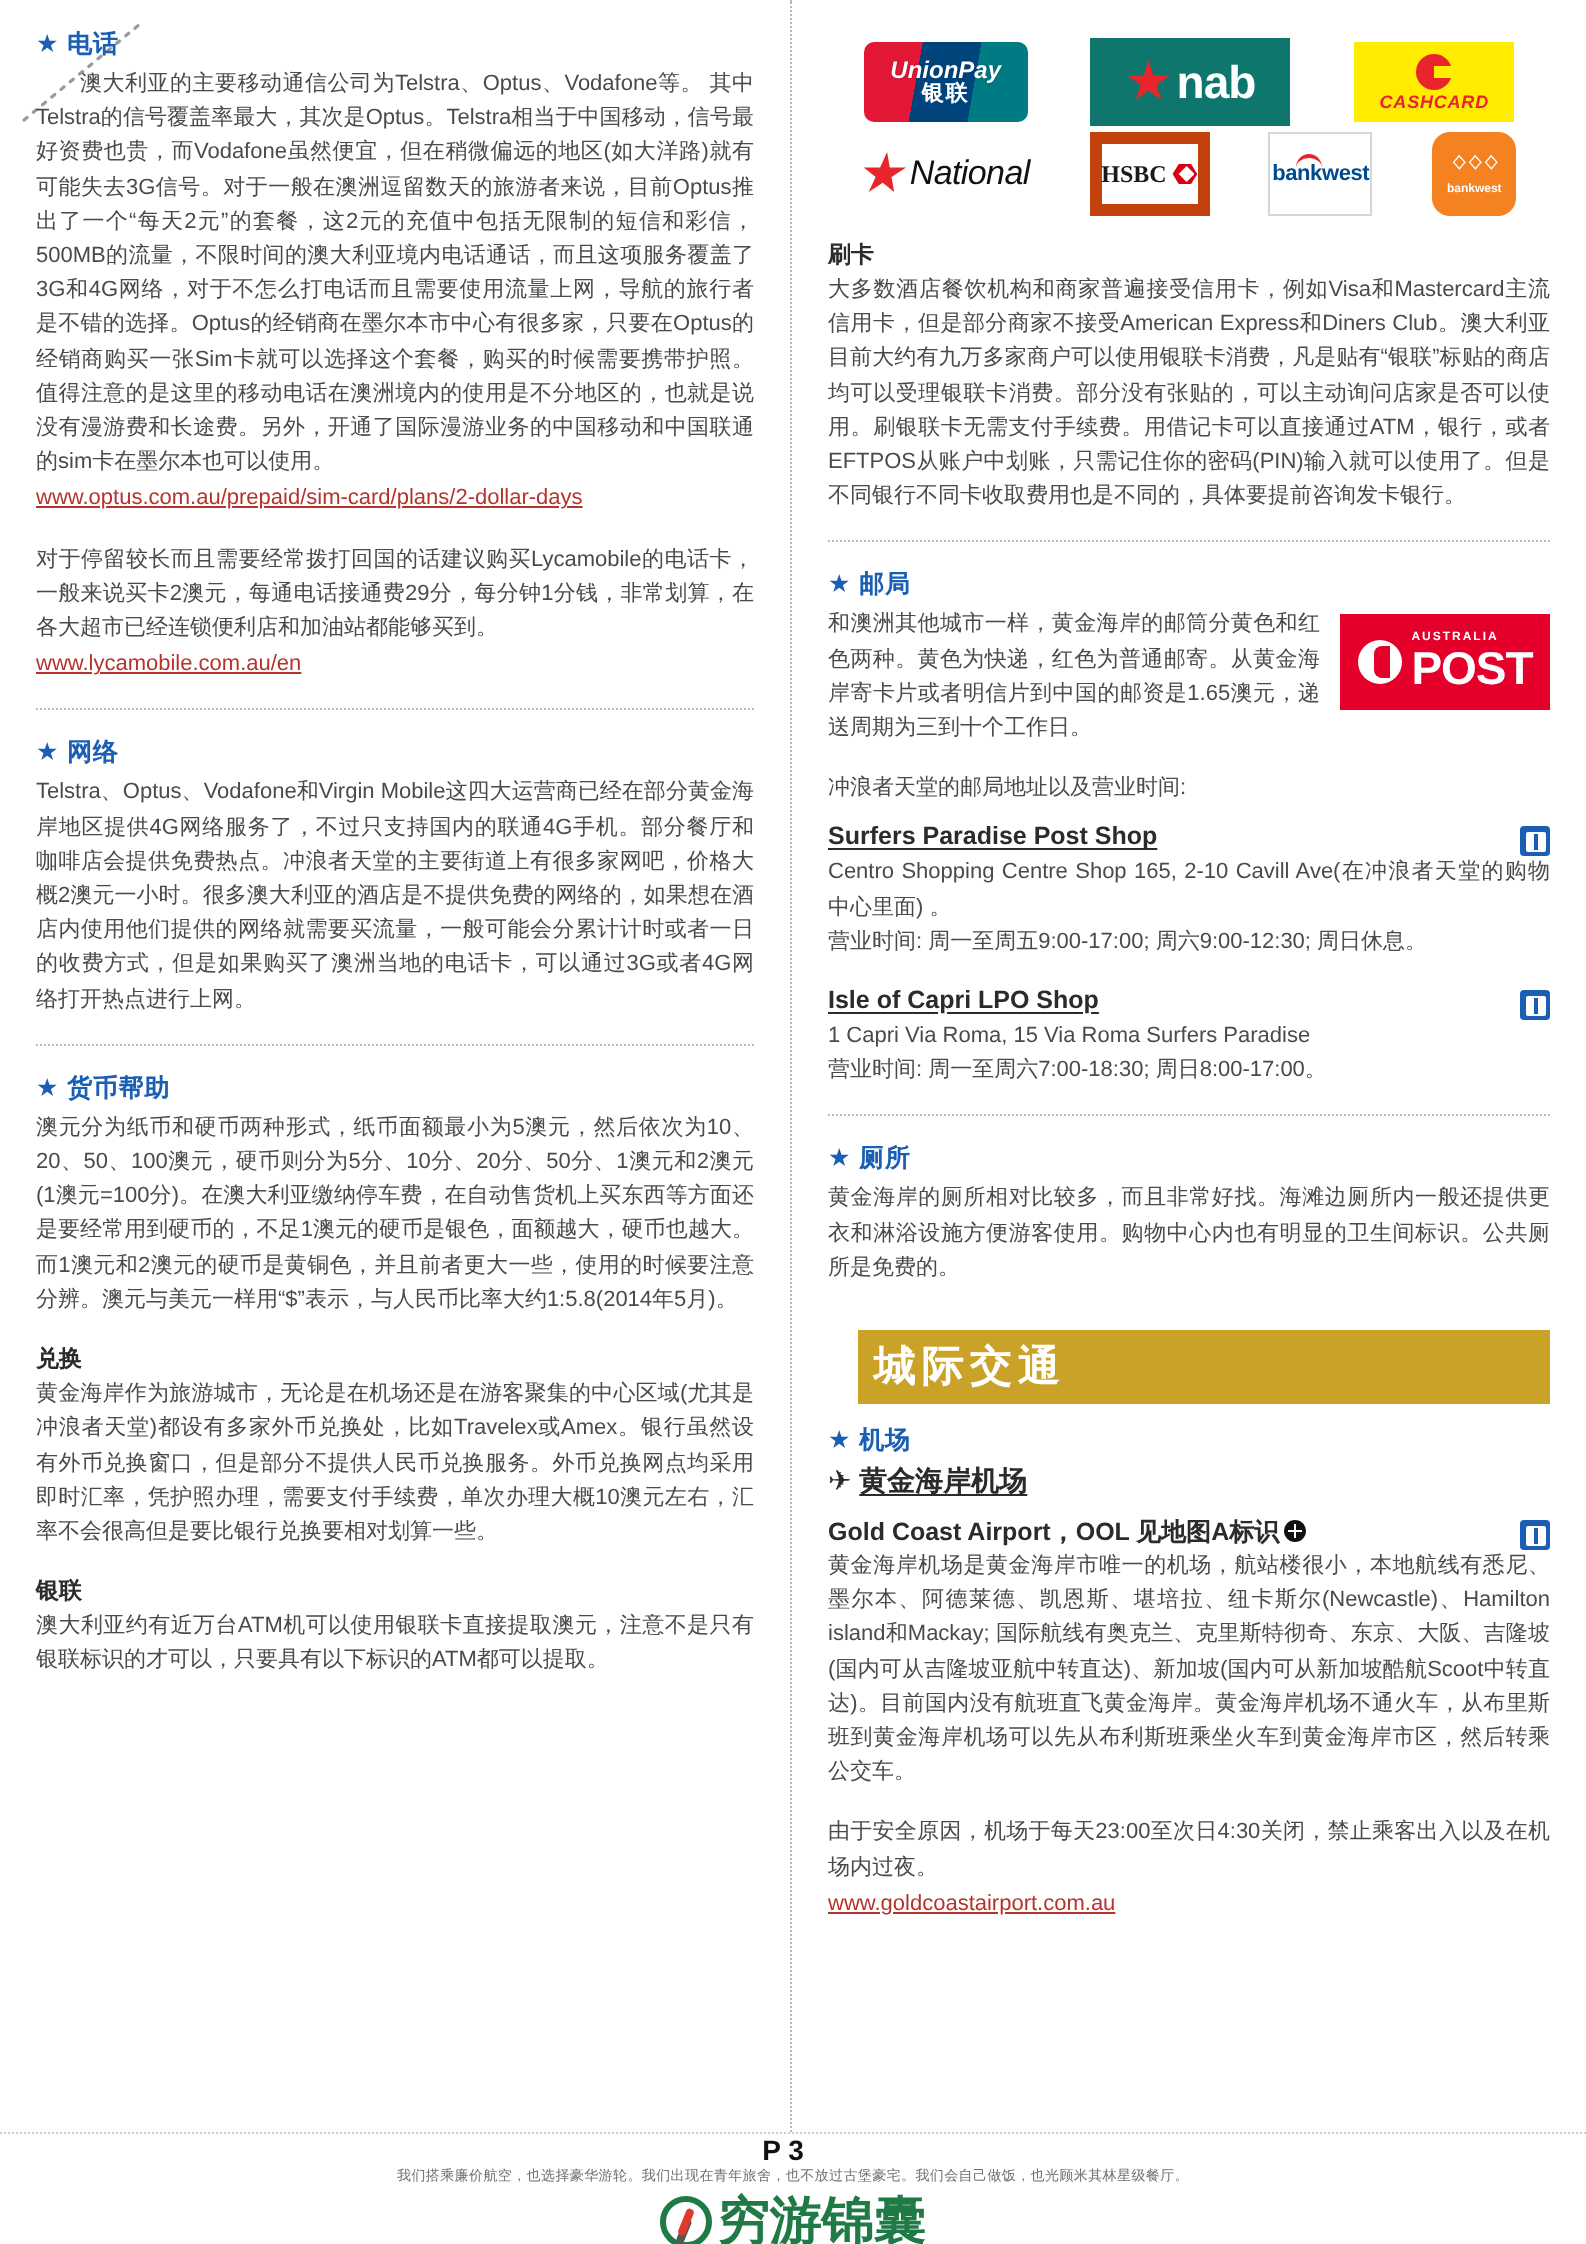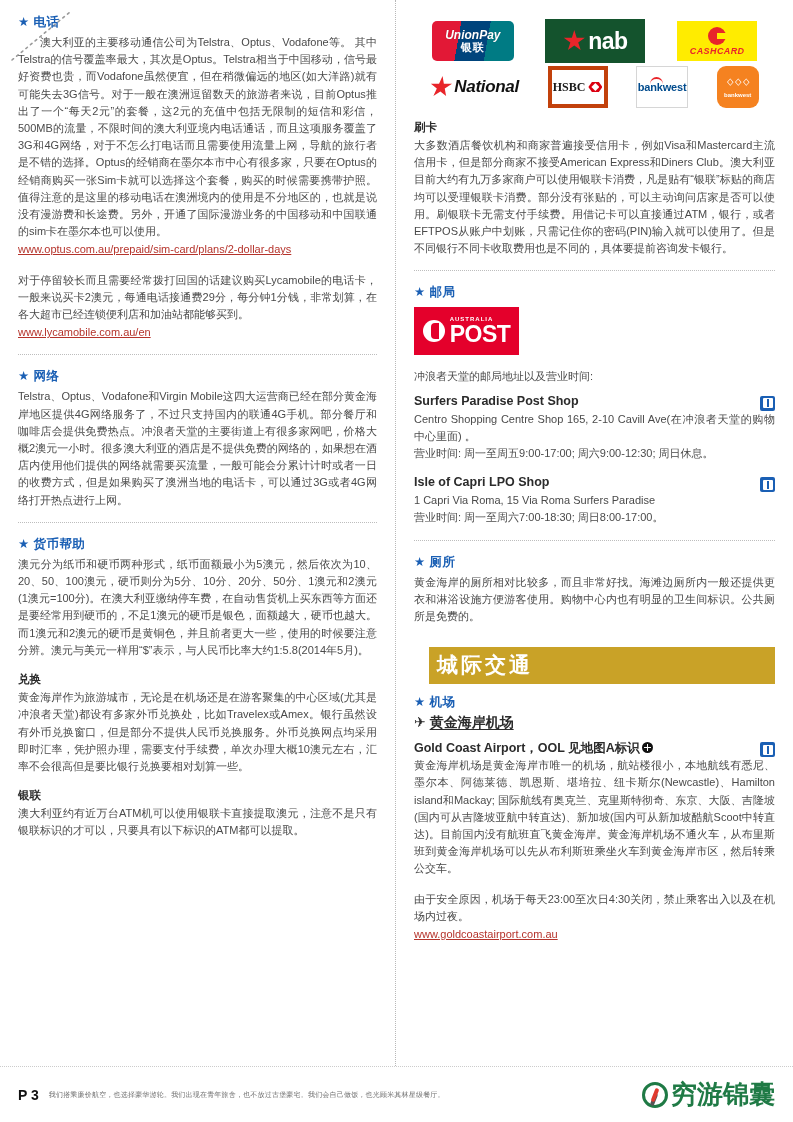--- a/index.html
+++ b/index.html
@@ -117,21 +117,21 @@
   .lg-unionpay .t1 {
     color: #fff; font-weight: bold; font-size: 12px; font-style: italic;
     line-height: 12px; text-shadow: 0 0 1px rgba(0,0,0,.4);
   }
   .lg-unionpay .t2 {
     color: #fff; font-weight: bold; font-size: 11px; line-height: 13px; letter-spacing: 1px;
   }
 
   
   .lg-nab {
-    width: 100px; height: 44px; background: #14532d;
+    width: 100px; height: 44px; background: #0f766e;
     display: flex; align-items: center; justify-content: center; gap: 3px;
   }
   .lg-nab .star-red {
     width: 22px; height: 22px; background: #e8252a;
     clip-path: polygon(50% 0%, 61% 35%, 98% 35%, 68% 57%, 79% 91%, 50% 70%, 21% 91%, 32% 57%, 2% 35%, 39% 35%);
   }
   .lg-nab .word { color: #fff; font-weight: bold; font-size: 23px; letter-spacing: -.5px; }
 
   
   .lg-cash {
@@ -152,25 +152,25 @@
     color: #e8252a; font-weight: bold; font-size: 9px; font-style: italic; letter-spacing: .4px;
   }
 
   
   .lg-national { display: flex; align-items: center; gap: 2px; }
   .lg-national .star-red2 {
     width: 22px; height: 22px; background: #e8252a;
     clip-path: polygon(50% 0%, 61% 35%, 98% 35%, 68% 57%, 79% 91%, 50% 70%, 21% 91%, 32% 57%, 2% 35%, 39% 35%);
     transform: skewX(-8deg);
   }
-  .lg-national .word2 { color: #111; font-weight: bold; font-style: italic; font-size: 17px; letter-spacing: -.3px; }
+  .lg-national .word2 { color: #111; font-weight: normal; font-style: italic; font-size: 17px; letter-spacing: -.3px; }
 
   
   .lg-hsbc {
-    width: 60px; height: 42px; border: 4px solid #c2410c; background: #fff;
+    width: 60px; height: 42px; border: 6px solid #c2410c; background: #fff;
     display: flex; align-items: center; justify-content: center; gap: 3px;
   }
   .lg-hsbc .word3 { color: #1a1a1a; font-family: "Liberation Serif", serif; font-weight: bold; font-size: 12px; }
   .lg-hsbc .hex {
     width: 14px; height: 10px; background: #db0011; position: relative;
     clip-path: polygon(0 50%, 25% 0, 75% 0, 100% 50%, 75% 100%, 25% 100%);
   }
   .lg-hsbc .hex:after {
     content: ""; position: absolute; left: 3px; top: 1px; width: 8px; height: 8px; background: #fff;
     clip-path: polygon(50% 0, 100% 50%, 50% 100%, 0 50%);
@@ -222,21 +222,21 @@
     font-weight: bold;
     padding: 4px 8px 5px 8px;
     letter-spacing: 3px;
     margin: 4px 0 10px 15px;
   }
 
   
   .poi-row { display: flex; align-items: flex-start; justify-content: space-between; }
   .poi-title {
     font-weight: bold; font-size: 12.5px; color: #2b2b2b;
-    text-underline-offset: 2px;
+    text-decoration: underline; text-underline-offset: 2px;
   }
   .poi-title-plain { font-weight: bold; font-size: 12.5px; color: #2b2b2b; }
   .map-icon {
     width: 15px; height: 15px; background: #1a5fb4; border-radius: 2px;
     display: inline-flex; align-items: center; justify-content: center;
     flex: 0 0 15px; margin-top: 2px;
   }
   .map-icon span {
     width: 10px; height: 10px; background: #fff; border-radius: 1px;
     display: block; position: relative;
@@ -259,20 +259,21 @@
   .plus-badge:after { left: 2px; top: 4.7px; width: 7px; height: 1.5px; }
 
   
   .footer {
     position: absolute;
     left: 0; bottom: 0;
     width: 793px; height: 56px;
     display: flex; align-items: center;
     padding: 0 18px;
     border-top: 1px dotted #cccccc;
+    flex-direction: column;
   }
   .footer .pnum { font-size: 14px; font-weight: bold; color: #111; margin-right: 10px; }
   .footer .ftxt { font-size: 7px; color: #6f6f6f; flex: 1; letter-spacing: .2px; }
   .brand { display: flex; align-items: center; gap: 3px; }
   .brand .logo-circle {
     width: 26px; height: 26px; border-radius: 50%;
     border: 3px solid #1f7a45; background: #fff; position: relative;
   }
   .brand .logo-circle:after {
     content: ""; position: absolute; left: 8px; top: 3px; width: 4px; height: 14px;
@@ -399,20 +400,23 @@
         <p class="body">大多数酒店餐饮机构和商家普遍接受信用卡，例如Visa和Mastercard主流信用卡，但是部分商家不接受American Express和Diners Club。澳大利亚目前大约有九万多家商户可以使用银联卡消费，凡是贴有“银联”标贴的商店均可以受理银联卡消费。部分没有张贴的，可以主动询问店家是否可以使用。刷银联卡无需支付手续费。用借记卡可以直接通过ATM，银行，或者EFTPOS从账户中划账，只需记住你的密码(PIN)输入就可以使用了。但是不同银行不同卡收取费用也是不同的，具体要提前咨询发卡银行。</p>
       </div>
 
       <hr class="dotted">
 
       <div>
         <div class="star-head">
           <span class="star">★</span><span>邮局</span>
         </div>
         <div class="postblock">
+          <div class="txt">
+            <p class="body">和澳洲其他城市一样，黄金海岸的邮筒分黄色和红色两种。黄色为快递，红色为普通邮寄。从黄金海岸寄卡片或者明信片到中国的邮资是1.65澳元，递送周期为三到十个工作日。</p>
+          </div>
           <div class="lg-auspost">
             <div class="p-mark"></div>
             <div class="p-txt">
               <div class="p-small">AUSTRALIA</div>
               <div class="p-big">POST</div>
             </div>
           </div>
         </div>
 
         <div class="gap-m"></div>

